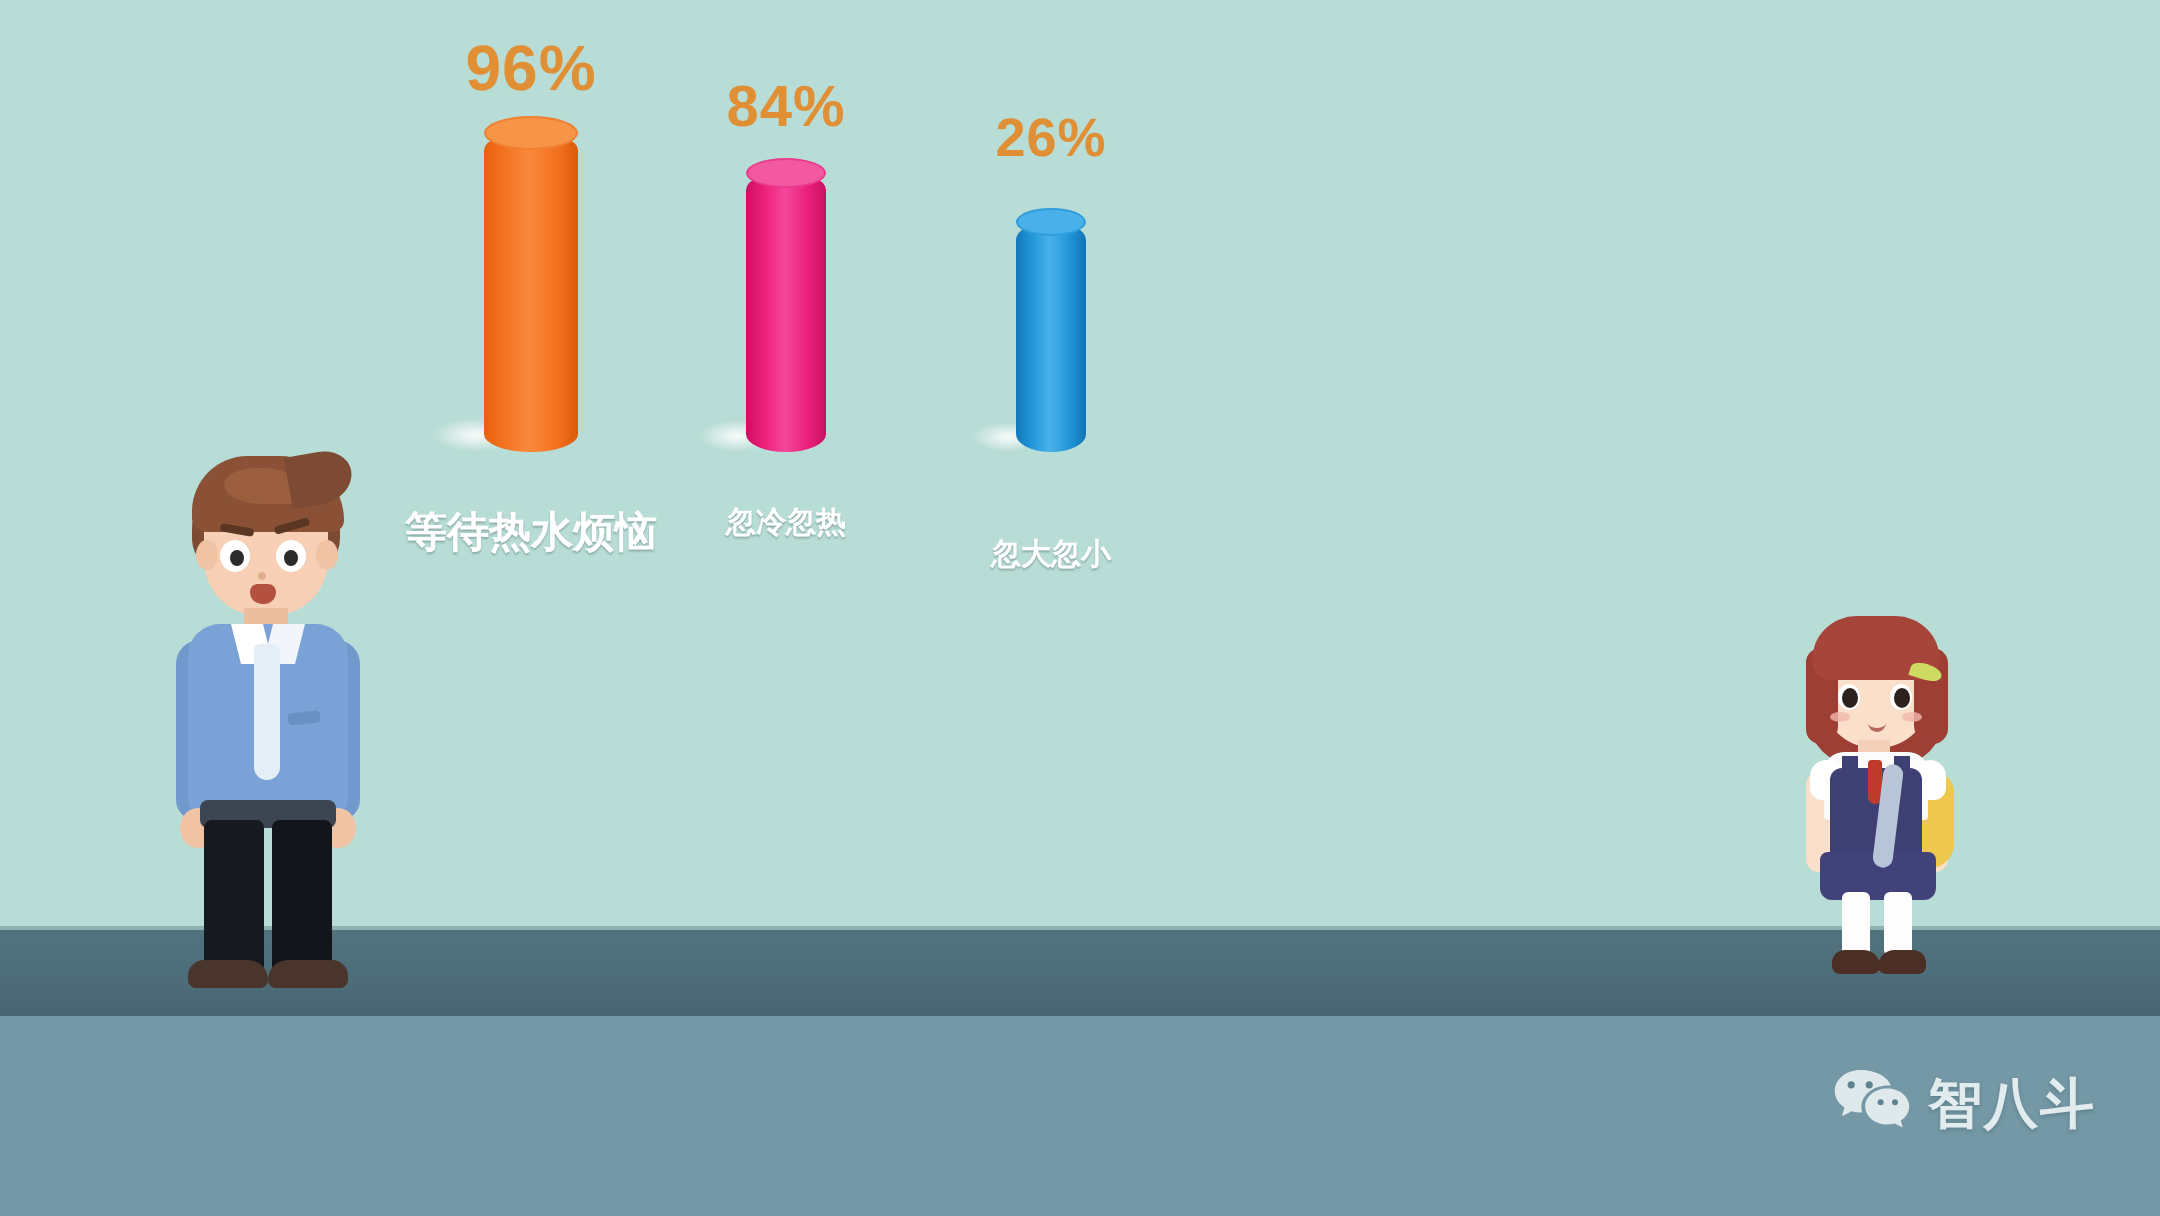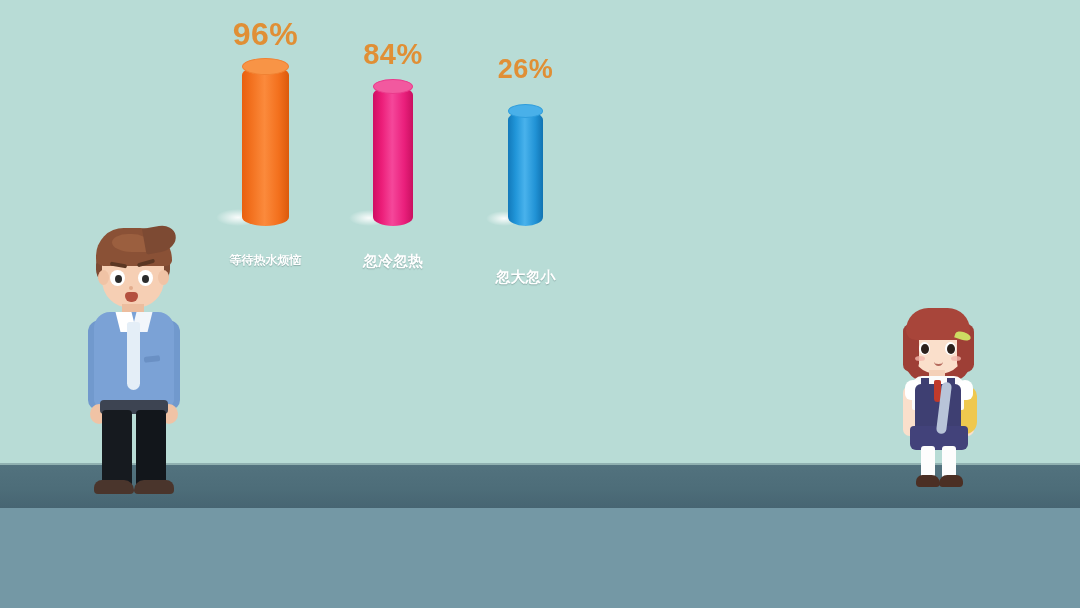--- a/index.html
+++ b/index.html
@@ -184,21 +184,21 @@
   <div class="band-floor"></div>
 
   <div id="chart">
 
     <div class="bar-group" style="left:242px; top:0; width:47px;">
       <div class="bar-value" style="top:16px; font-size:32px;">96%</div>
       <div class="bar-shadow" style="left:-26px; top:209px; width:44px; height:17px;"></div>
       <div class="bar-cyl" style="top:66px; width:47px; height:160px;
                   background: linear-gradient(90deg,#e9600f 0%,#f37321 22%,#fb8a3c 48%,#f3701d 78%,#db5a0c 100%);"></div>
       <div class="bar-cap" style="top:58px; width:47px; height:17px; background:#f89446; border:1px solid #f08132; box-sizing:border-box;"></div>
-      <div class="bar-label" style="top:252px; font-size:12px;">等待热水烦恼</div>
+      <div class="bar-label" style="top:252px; font-size:21px;">等待热水烦恼</div>
     </div>
 
     <div class="bar-group" style="left:373px; top:0; width:40px;">
       <div class="bar-value" style="top:38px; font-size:29px;">84%</div>
       <div class="bar-shadow" style="left:-24px; top:210px; width:40px; height:16px;"></div>
       <div class="bar-cyl" style="top:86px; width:40px; height:140px;
                   background: linear-gradient(90deg,#cf0f63 0%,#ec1e79 22%,#f5479a 48%,#ea1f7c 78%,#c91060 100%);"></div>
       <div class="bar-cap" style="top:79px; width:40px; height:15px; background:#f2599f; border:1px solid #ea3a8b; box-sizing:border-box;"></div>
       <div class="bar-label" style="top:252px; font-size:15px;">忽冷忽热</div>
     </div>
@@ -275,14 +275,27 @@
     <div class="pinafore"></div>
     <div class="skirt"></div>
     <div class="tie"></div>
     <div class="bag-strap"></div>
     <div class="sock-l"></div>
     <div class="sock-r"></div>
     <div class="shoe-l"></div>
     <div class="shoe-r"></div>
   </div>
 
+  <div id="watermark">
+    <span style="display:inline-block;">
+      <svg width="40" height="32" viewBox="0 0 40 32" aria-hidden="true">
+        <path d="M14.2 2C7.1 2 1.4 6.7 1.4 12.5c0 3.3 1.9 6.3 4.8 8.2L5 25.1l4.9-2.5c1.4.4 2.8.6 4.3.6h.9c-.3-.9-.4-1.8-.4-2.8 0-5.9 5.9-10.7 13.2-10.7.5 0 1 0 1.5.1C28.1 5.5 21.8 2 14.2 2z" fill="#eef5f6"></path>
+        <circle cx="9.6" cy="9.4" r="1.8" fill="#5d7f8c"></circle>
+        <circle cx="18.6" cy="9.4" r="1.8" fill="#5d7f8c"></circle>
+        <path d="M38.6 20.2c0-5-4.9-9-11-9s-11 4-11 9 4.9 9 11 9c1.3 0 2.5-.2 3.7-.5l4.1 2.1-1-3.6c2.6-1.6 4.2-4.2 4.2-7z" fill="#eef5f6"></path>
+        <circle cx="24.3" cy="18.1" r="1.5" fill="#5d7f8c"></circle>
+        <circle cx="31.5" cy="18.1" r="1.5" fill="#5d7f8c"></circle>
+      </svg>
+    </span>
+    <span class="wm-text">智八斗</span>
+  </div>
 
 </div>
 
 </body></html>

